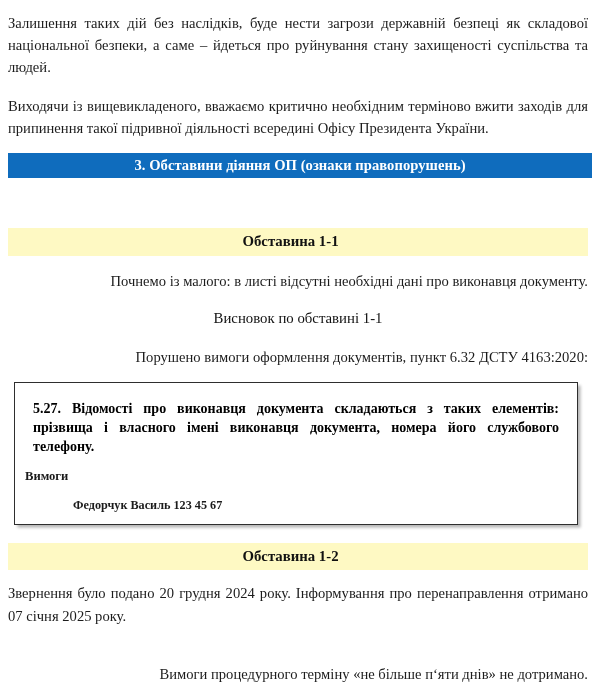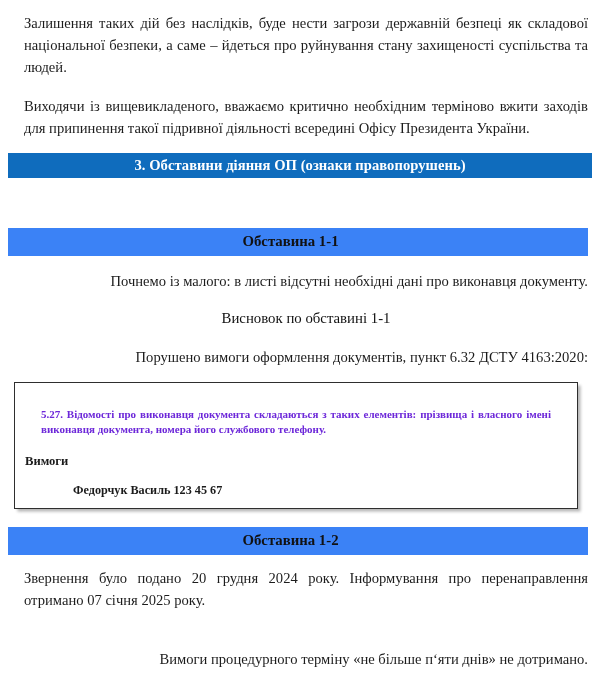--- a/index.html
+++ b/index.html
@@ -30,40 +30,40 @@
     font-size: 14.6px;
     line-height: 1.52;
     text-align: justify;
     text-justify: inter-word;
     margin: 0;
     color: #1c1c1c;
   }
   .para.left { text-align: right; }
 
   .block-pad {
-    padding: 0 12px 0 24px;
+    padding: 0 12px 0 8px;
   }
 
   
   .section-bar {
     margin: 0 8px;
     background: #0f6cbd;
     color: #ffffff;
     font-weight: bold;
     font-size: 14.6px;
     line-height: 1.0;
     text-align: center;
     padding: 5px 0 6px 0;
     letter-spacing: 0.05px;
   }
 
   
   .sub-bar {
     margin: 0 12px 0 8px;
-    background: #3b82f6;
+    background: #fef9c3;
     color: #111111;
     font-weight: bold;
     font-size: 14.8px;
     line-height: 1.0;
     text-align: center;
     padding: 6px 15px 7px 0;
   }
 
   
   .center-head {
@@ -78,26 +78,26 @@
   
   .quote-box {
     margin: 0 22px 0 14px;
     border: 1.4px solid #2e2e2e;
     background: #ffffff;
     box-shadow: 2.5px 2.5px 3px rgba(0,0,0,0.30);
     padding: 8px 10px 10px 10px;
     box-sizing: border-box;
   }
   .quote-text {
-    font-size: 11px;
+    font-size: 14px;
     line-height: 1.36;
     text-align: justify;
-    margin: 16px;
+    margin: 8px;
     font-weight: 600;
-    color: #6d28d9;
+    color: #000000;
   }
   .quote-label {
     font-size: 12.6px;
     line-height: 1.3;
     margin: 12px 0 0 0;
     font-weight: 600;
     color: #1b1b1b;
   }
   .quote-example {
     font-size: 12.2px;

